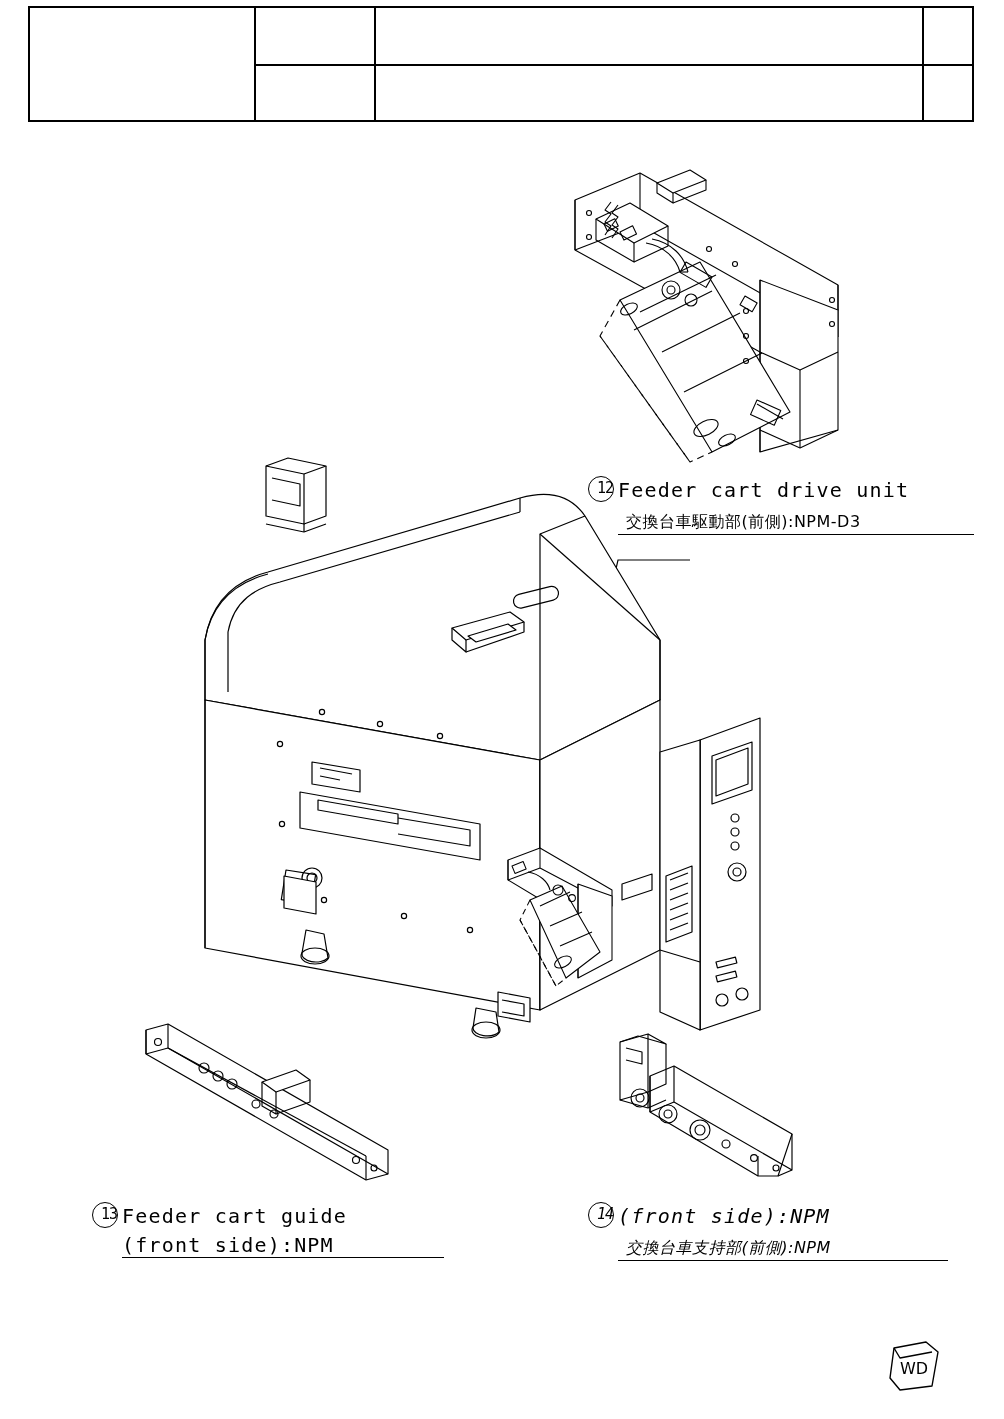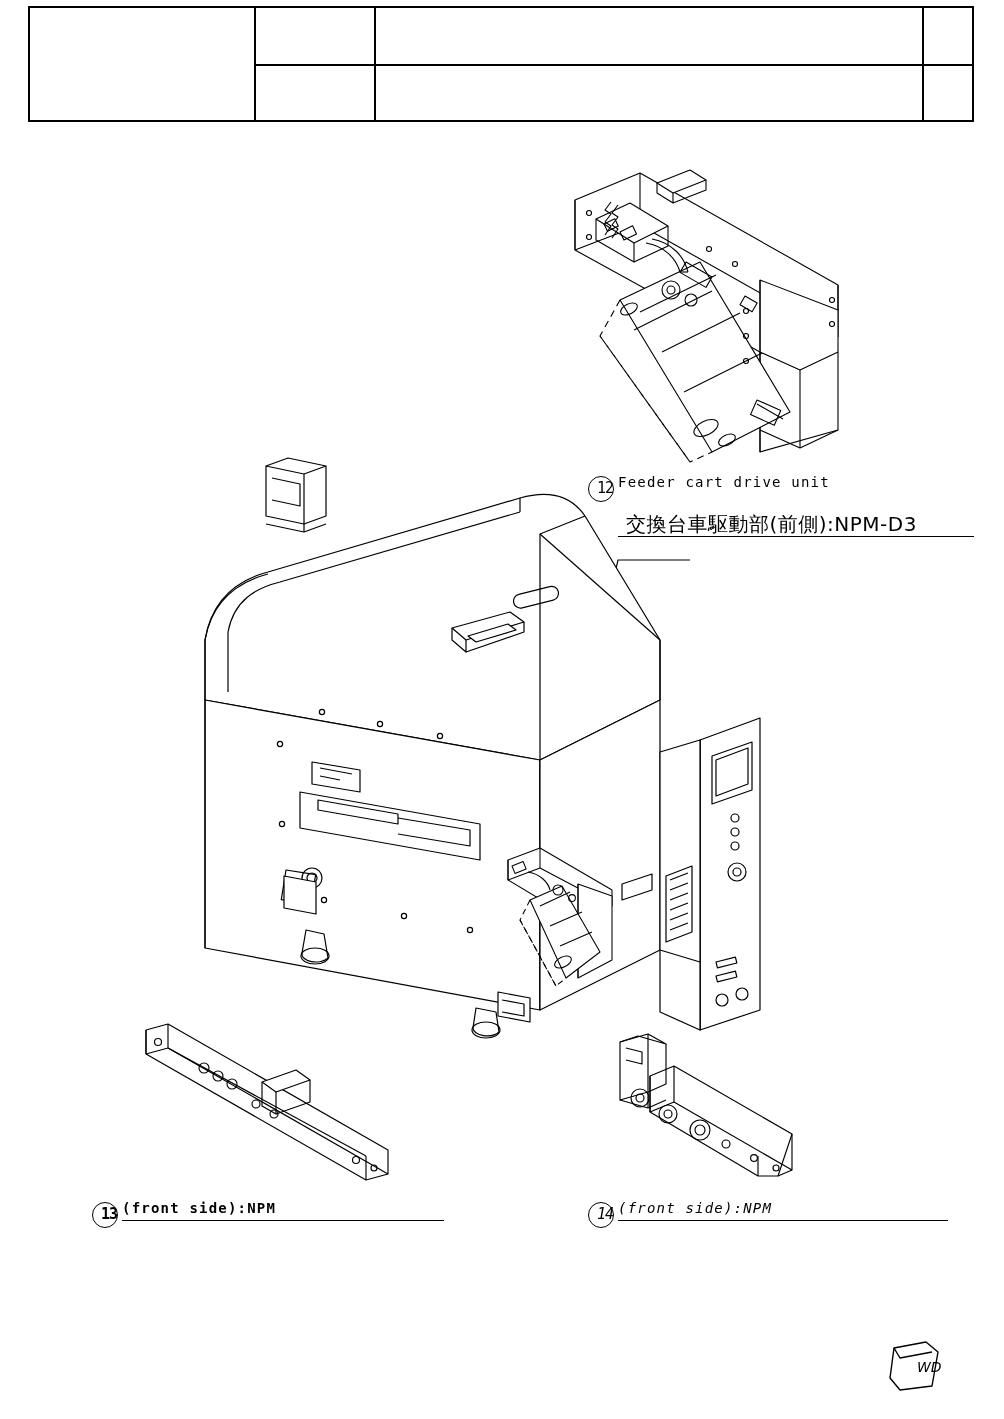--- a/index.html
+++ b/index.html
@@ -89,64 +89,64 @@
     box-sizing: border-box;
     font-size: 15px;
     line-height: 23px;
     text-align: right;
     letter-spacing: -1px;
   }
   .callout .txt {
     margin-left: 30px;
   }
   .callout .en1, .callout .en2 {
-    font-size: 14px;
+    font-size: 20px;
     line-height: 21px;
     letter-spacing: 1.2px;
     white-space: nowrap;
+    margin-top: 8px;
   }
   .callout .jp {
     font-family: "DejaVu Sans", "Liberation Sans", sans-serif;
-    font-size: 20px;
+    font-size: 16px;
     line-height: 22px;
     letter-spacing: 0.5px;
     white-space: nowrap;
-    margin-top: 20px;
+    margin-top: 10px;
     padding-left: 8px;
   }
   .callout .rule {
     border-bottom: 1.4px solid #000;
     margin-top: 1px;
   }
 
   #callout-12 { left: 588px; top: 472px; width: 366px; }
   #callout-12 .rule { width: 356px; margin-left: 30px; }
 
-  #callout-13 { left: 92px; top: 1198px; width: 352px; font-weight: bold; }
+  #callout-13 { left: 92px; top: 1198px; width: 352px; }
   #callout-13 .rule { width: 322px; margin-left: 30px; }
 
   #callout-14 { left: 588px; top: 1198px; width: 360px; font-style: italic; }
   #callout-14 .rule { width: 330px; margin-left: 30px; }
 
   
   .corner-stamp {
     position: absolute;
     left: 892px;
     top: 1340px;
     width: 56px;
     height: 48px;
   }
   .corner-stamp .stamp-text {
     position: absolute;
-    left: 25px;
+    left: 8px;
     top: 19px;
-    font-size: 14px;
+    font-size: 16px;
     font-family: "DejaVu Sans", "Liberation Sans", sans-serif;
     letter-spacing: 0px;
-    font-style: italic;
   }
 </style>
 </head>
 <body>
 
 <div class="header-table">
   <div class="col-div c1"></div>
   <div class="col-div c2"></div>
   <div class="col-div c3"></div>
   <div class="row-div"></div>
@@ -404,28 +404,30 @@
   <div class="txt">
     <div class="en1">Feeder cart drive unit</div>
     <div class="jp">交換台車駆動部(前側):NPM-D3</div>
   </div>
   <div class="rule"></div>
 </div>
 
 <div class="callout" id="callout-13">
   <div class="num-circle">13</div>
   <div class="txt">
+    <div class="en1">Feeder cart guide</div>
     <div class="en2">(front side):NPM</div>
   </div>
   <div class="rule"></div>
 </div>
 
 <div class="callout" id="callout-14">
   <div class="num-circle">14</div>
   <div class="txt">
     <div class="en2">(front side):NPM</div>
+    <div class="jp">交換台車支持部(前側):NPM</div>
   </div>
   <div class="rule"></div>
 </div>
 
 <div class="corner-stamp">
   <div class="stamp-text">WD</div>
 </div>
 
 </body></html>

